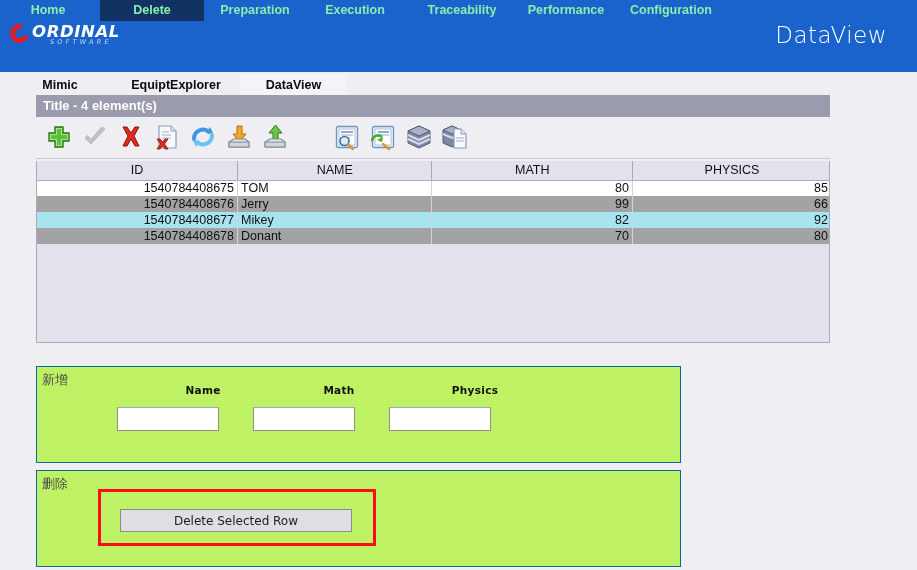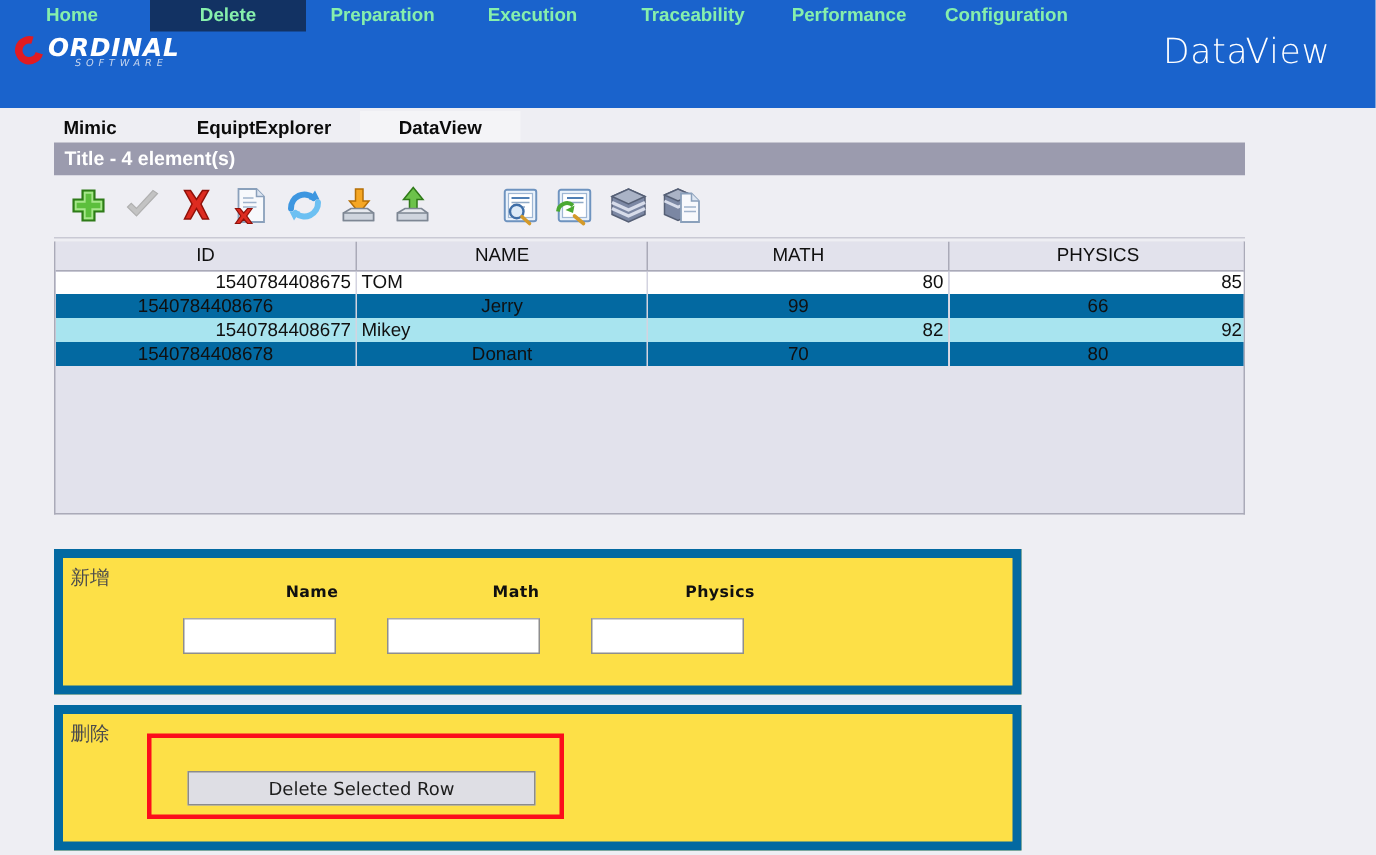--- a/index.html
+++ b/index.html
@@ -144,30 +144,30 @@
   table.grid th:last-child { border-right: none; }
   table.grid td {
     height: 16px;
     border-right: 1px solid #d3d3e0;
     padding: 0 3px;
     white-space: nowrap;
     overflow: hidden;
   }
   table.grid td:last-child { border-right: none; }
   tr.r-odd  td { background: #ffffff; }
-  tr.r-even td { background: #0369a1; text-align: center; }
+  tr.r-even td { background: #a3a3a3; }
   tr.r-sel  td { background: #a8e4ef; }
   .num { text-align: right; }
   .txt { text-align: left; }
 
   
   .fieldpanel {
     position: absolute;
-    background: #fde047;
-    border: 6px solid #0369a1;
+    background: #bef264;
+    border: 1px solid #0369a1;
   }
   .legend {
     position: absolute; left: 5px; top: 4px;
     font-size: 13px;
     color: #4c4c4c;
     font-family: "DejaVu Sans", sans-serif;
   }
   .fieldlabel {
     position: absolute;
     font-size: 10.5px;

